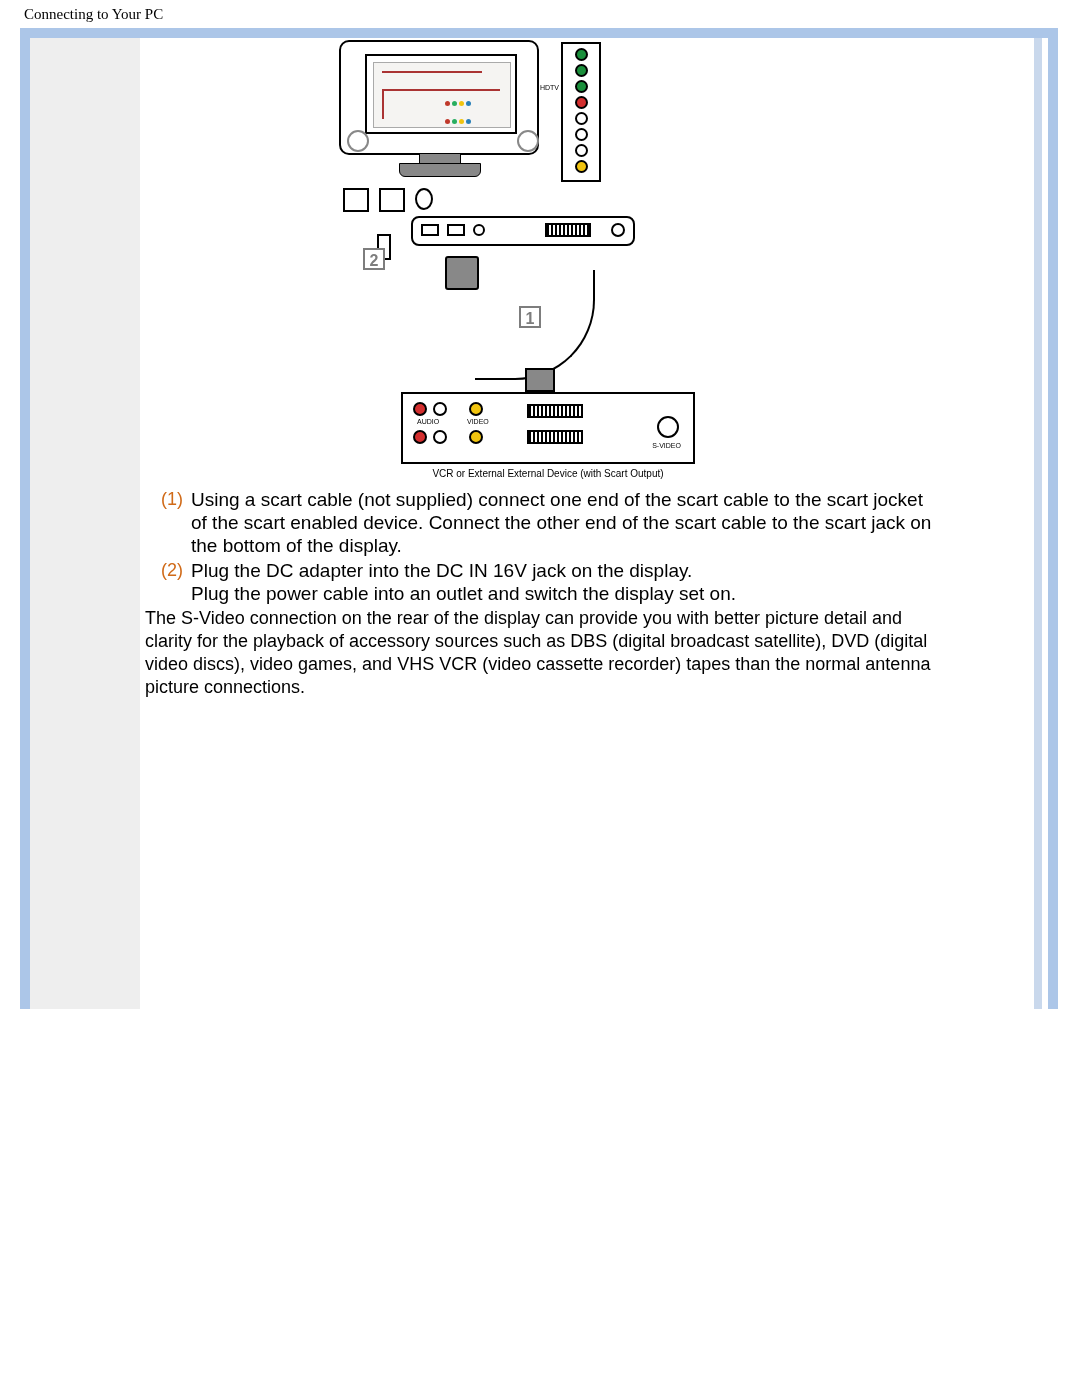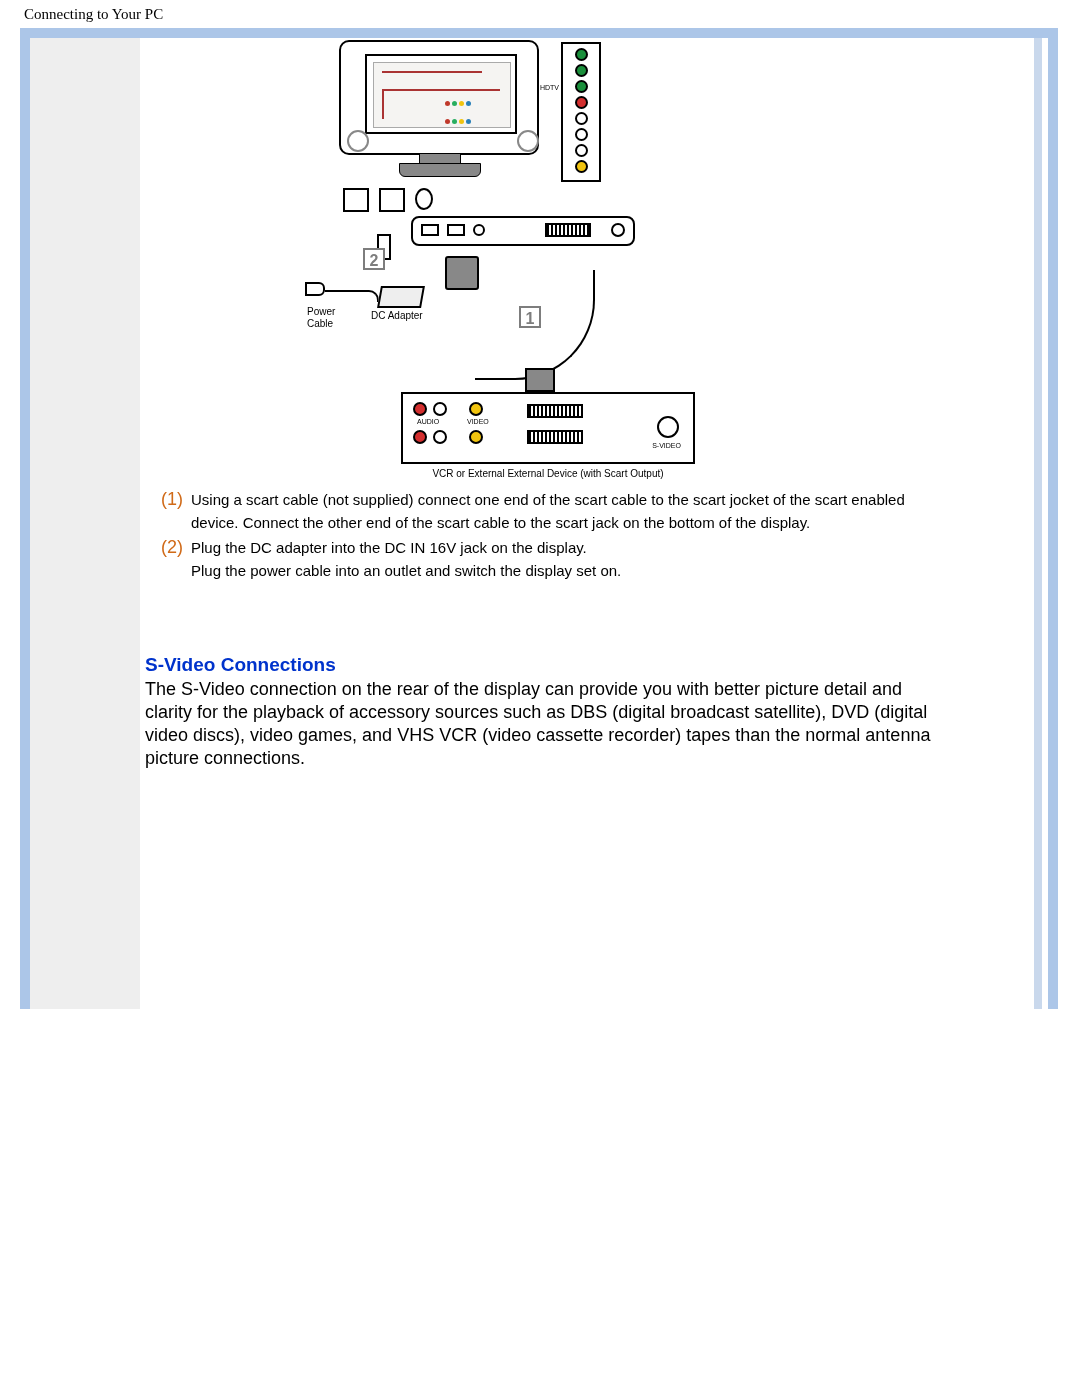--- a/index.html
+++ b/index.html
@@ -200,21 +200,21 @@
   .vcr-scart2{ top:36px; }
   .vcr-sv{ position:absolute; top:22px; right:14px; width:22px; height:22px; border:2px solid #000; border-radius:50%; box-sizing:border-box; }
   .vcr-cap {
     position:absolute; top:430px; left:96px; width:294px; text-align:center; font-size:10px; color:#000;
   }
 
   
   .steps { margin-top: 6px; }
   .step-row { display:flex; align-items:flex-start; margin: 2px 0; }
   .step-num { width:38px; flex:0 0 38px; color:#d06a18; font-size:18px; text-align:right; padding-right:8px; line-height:22px; }
-  .step-text { flex:1; font-size:15px; color:#000; line-height:23px; }
+  .step-text { flex:1; font-size:19px; color:#000; line-height:23px; }
 
   .section-head {
     color:#0033cc; font-weight:bold; font-size:19px; margin-top:72px; margin-bottom:2px;
   }
   .section-body {
     font-size:18px; color:#000; line-height:23px;
   }
 
   .footer {
     position:absolute;
@@ -282,28 +282,20 @@
             <div class="bp-port bp1"></div>
             <div class="bp-port bp2"></div>
             <div class="bp-port bp3"></div>
             <div class="bp-scart"></div>
             <div class="bp-sv"></div>
           </div>
 
           <div class="dc-plug"></div>
           <div class="num-box num-2">2</div>
 
-          <div class="power-section">
-            <div class="plug-ic"></div>
-            <div class="cable-line"></div>
-            <div class="dcbox"></div>
-            <div class="pwr-lab a">Power</div>
-            <div class="pwr-lab b">Cable</div>
-            <div class="pwr-lab c">DC Adapter</div>
-          </div>
 
           <div class="scart-head"></div>
           <div class="scart-cable"></div>
           <div class="num-box num-1">1</div>
           <div class="scart-head2"></div>
 
           <div class="vcr">
             <div class="vcr-port vp1"></div>
               <div class="vcr-port vp2"></div>
               <div class="vcr-port vp3"></div>
@@ -325,20 +317,19 @@
             <div class="step-num">(1)</div>
             <div class="step-text">Using a scart cable (not supplied) connect one end of the scart cable to the scart jocket of the scart enabled device. Connect the other end of the scart cable to the scart jack on the bottom of the display.</div>
           </div>
           <div class="step-row">
             <div class="step-num">(2)</div>
             <div class="step-text" style="white-space:pre-line;">Plug the DC adapter into the DC IN 16V jack on the display.
 Plug the power cable into an outlet and switch the display set on.</div>
           </div>
         </div>
 
-        <div class="section-head">S-Video Connections</div>
         <div class="section-body">The S-Video connection on the rear of the display can provide you with better picture detail and clarity for the playback of accessory sources such as DBS (digital broadcast satellite), DVD (digital video discs), video games, and VHS VCR (video cassette recorder) tapes than the normal antenna picture connections.</div>
 
       </div>
     </div>
   </div>
 
 </div>
 
 </body></html>

